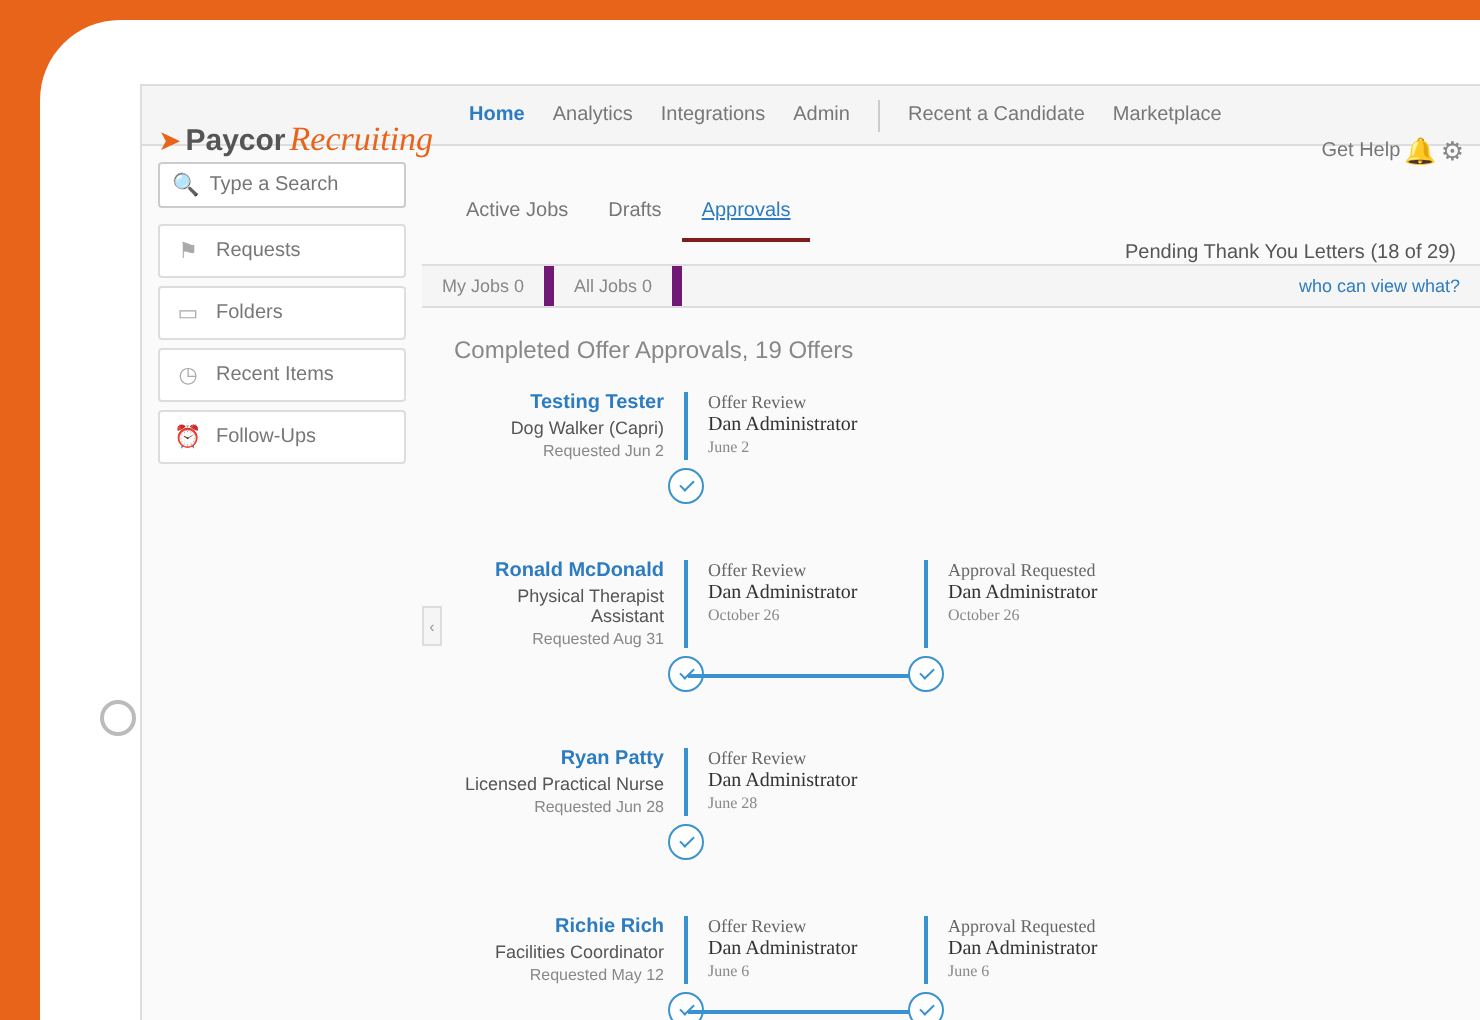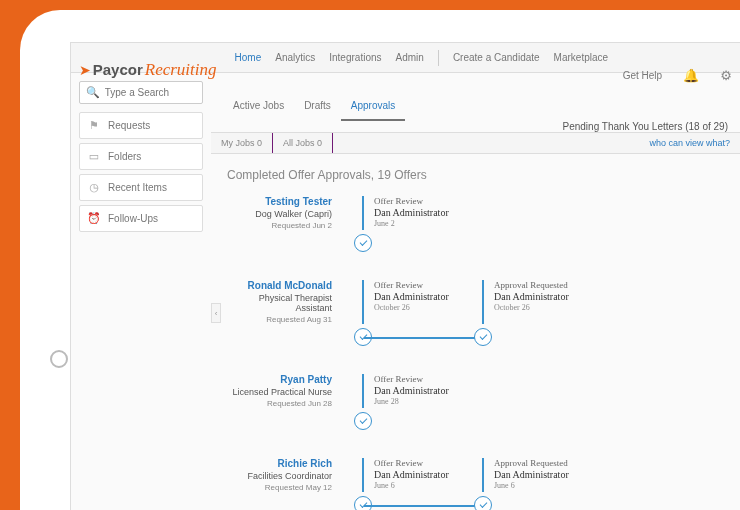--- a/index.html
+++ b/index.html
@@ -76,30 +76,30 @@
       display: flex;
       gap: 14px;
       flex: 1;
       align-items: center;
     }
     .nav a {
       color: #777;
       text-decoration: none;
       font-size: 10px;
     }
-    .nav a.active { color: #2d7cc0; }
+    .nav a.active { color: #2d7cc0; font-weight: bold; }
     .nav-sep {
       width: 1px;
       height: 16px;
       background: #ccc;
     }
     .nav-right {
       display: flex;
       align-items: center;
-      gap: 21px;
+      gap: 2px;
       margin-top: 36px;
     }
     .nav-right a { color: #777; font-size: 10px; text-decoration: none; }
     .bell-icon { color: #e8641a; font-size: 13px; position: relative; }
     .gear-icon { color: #888; font-size: 13px; }
     .layout {
       display: flex;
       height: calc(100% - 30px);
     }
     .sidebar {
@@ -155,40 +155,41 @@
       text-align: right;
     }
     .tab {
       padding: 6px 10px 8px;
       font-size: 10px;
       color: #777;
       cursor: pointer;
     }
     .tab.active {
       color: #2d7cc0;
-      border-bottom: 2px solid #737373;
+      border-bottom: 2px solid #7f1d1d;
       margin-bottom: -1px;
+      text-decoration: underline;
     }
     .pending {
       margin-left: auto;
       font-size: 10px;
       color: #555;
       margin-top: 40px;
     }
     .subtab-row {
       display: flex;
       align-items: center;
       background: #f5f5f5;
       border-bottom: 1px solid #ddd;
       font-size: 9px;
       color: #888;
     }
     .subtab {
       padding: 5px 10px;
-      border-right: 1px solid #701a75;
+      border-right: 5px solid #701a75;
       cursor: pointer;
     }
     .who-view {
       margin-left: auto;
       padding: 5px 10px;
       color: #2d7cc0;
       font-size: 9px;
       cursor: pointer;
     }
     .content {
@@ -196,21 +197,20 @@
       color: #888;
     }
     .section-title {
       font-size: 12px;
       color: #888;
       margin-bottom: 14px;
     }
     .offer {
       display: flex;
       margin-bottom: 20px;
-      gap: 20px;
     }
     .offer-left {
       width: 115px;
       text-align: right;
       padding-right: 10px;
     }
     .candidate-name {
       color: #2d7cc0;
       font-size: 10px;
       font-weight: bold;
@@ -307,21 +307,21 @@
         <span class="logo-dot">➤</span>
         <span class="logo-paycor">Paycor</span>
         <span class="logo-accent">Recruiting</span>
       </div>
       <div class="nav">
         <a class="active">Home</a>
         <a>Analytics</a>
         <a>Integrations</a>
         <a>Admin</a>
         <span class="nav-sep"></span>
-        <a>Create a Candidate</a>
+        <a>Recent a Candidate</a>
         <a>Marketplace</a>
       </div>
       <div class="nav-right">
         <a>Get Help</a>
         <span class="bell-icon">🔔</span>
         <span class="gear-icon">⚙</span>
       </div>
     </div>
 
     <div class="layout">

